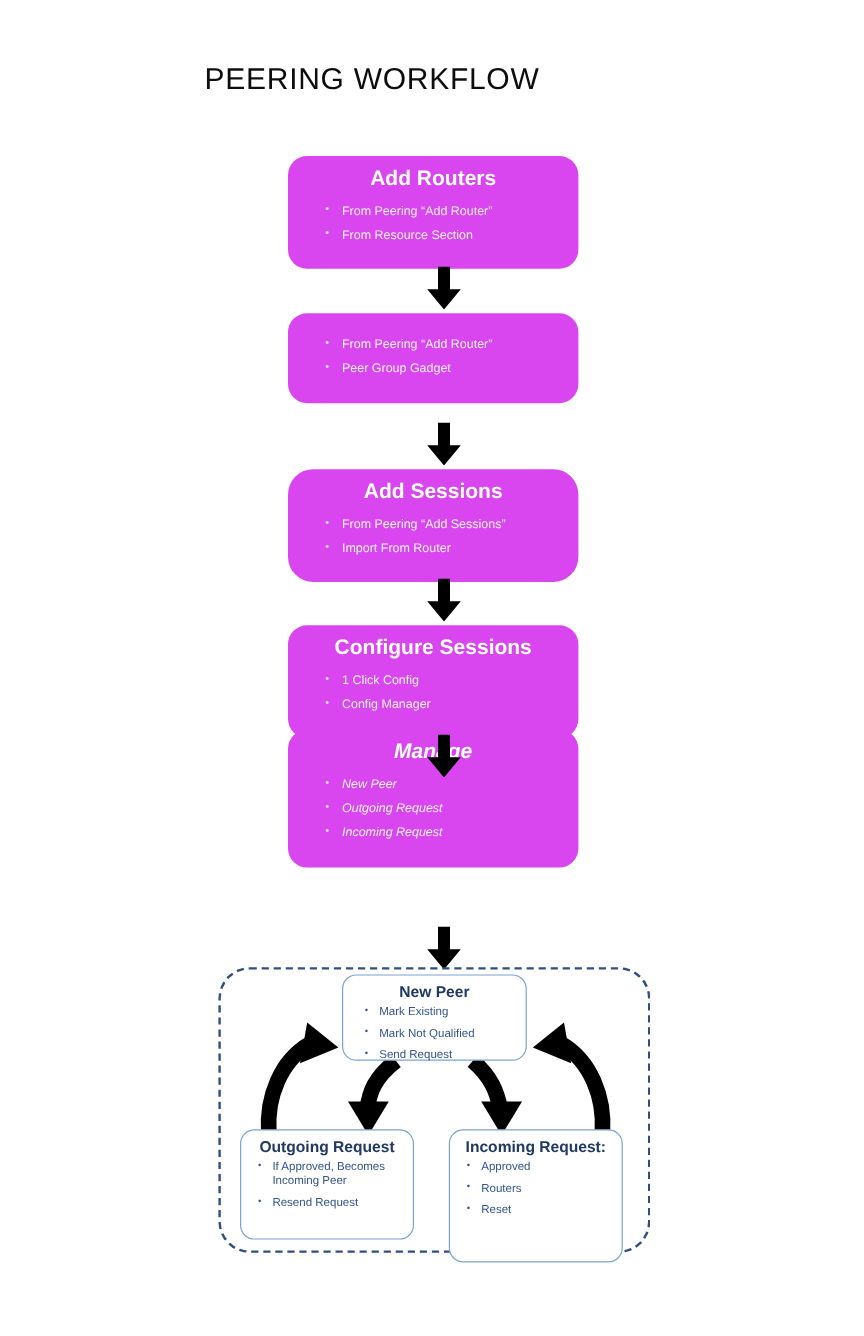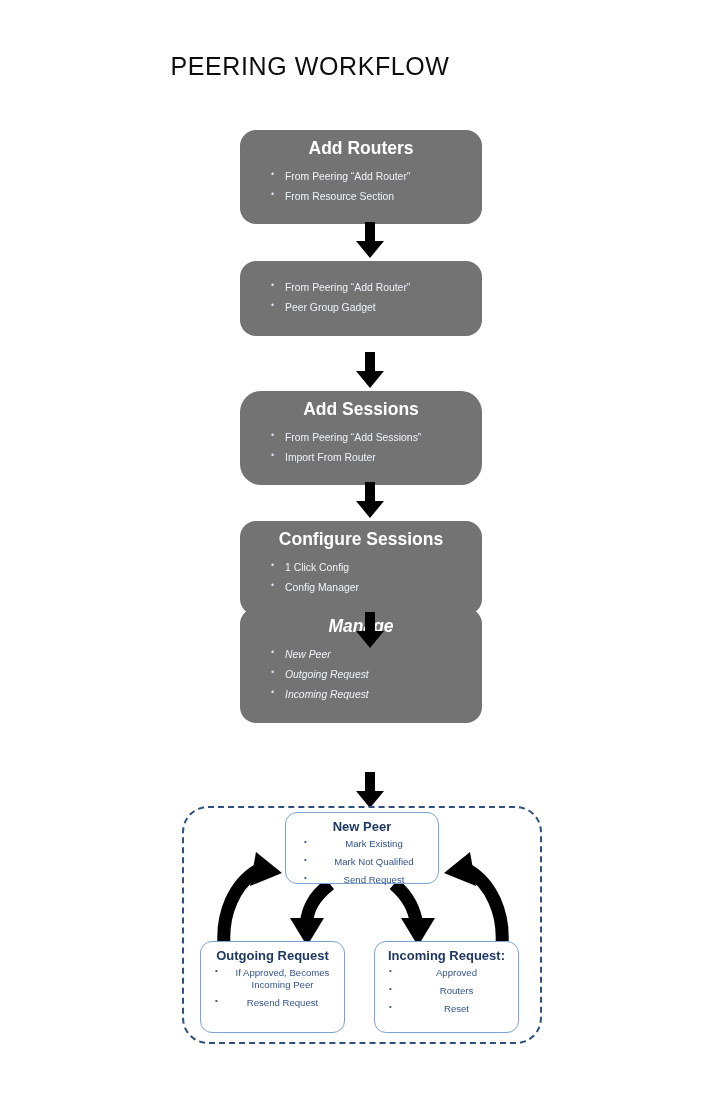--- a/index.html
+++ b/index.html
@@ -27,21 +27,21 @@
     color: #0d0d0d;
     font-family: "Liberation Sans", sans-serif;
   }
 
   
   .flow-box {
     position: absolute;
     left: 240px;
     width: 242px;
     box-sizing: border-box;
-    background: #737373;
+    background: #d946ef;
     border-radius: 16px;
     padding: 9px 0 10px 0;
   }
   .flow-box .box-title {
     text-align: center;
     color: #ffffff;
     font-weight: bold;
     font-size: 17.5px;
     line-height: 1.12;
     margin: 0 10px 7px 10px;
@@ -116,21 +116,20 @@
     color: #1f3864;
     font-weight: bold;
     font-size: 13px;
     line-height: 1.1;
     margin: 7px 6px 4px 6px;
   }
   .sub-box ul.bullets {
     list-style: none;
     margin: 0;
     padding: 0 6px 0 12px;
-    text-align: center;
   }
   .sub-box ul.bullets li {
     position: relative;
     color: #33558c;
     font-size: 9.6px;
     line-height: 1.22;
     padding-left: 14px;
     margin-bottom: 6px;
   }
   .sub-box ul.bullets li::before {
@@ -152,21 +151,21 @@
   #box-outgoing {
     left: 200px;
     top: 941px;
     width: 145px;
     height: 92px;
   }
   #box-incoming {
     left: 374px;
     top: 941px;
     width: 145px;
-    height: 92px;
+    height: 111px;
   }
 
   
   #curved-arrows {
     position: absolute;
     left: 182px;
     top: 806px;
     width: 360px;
     height: 238px;
     z-index: 2;

